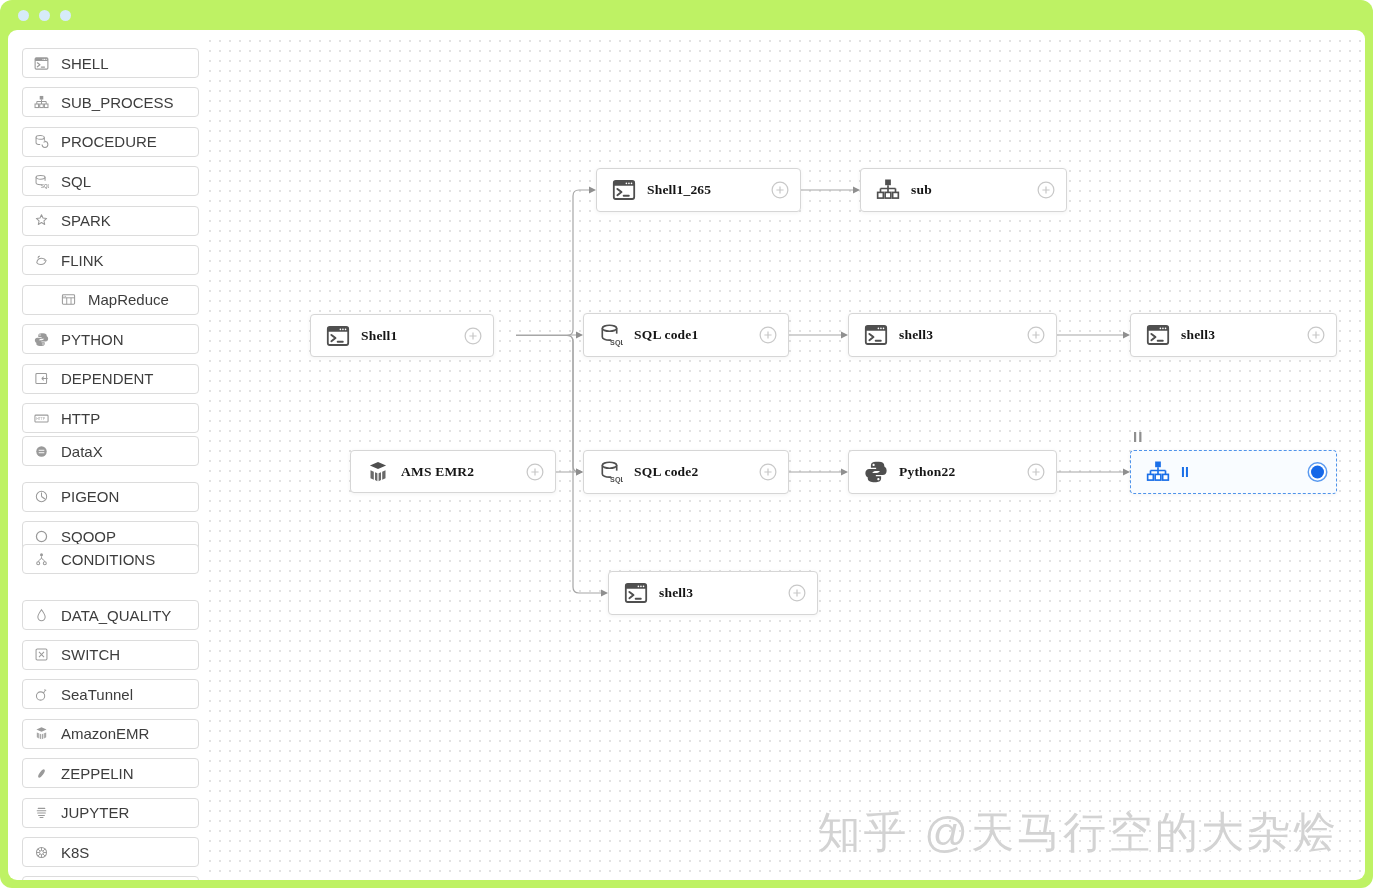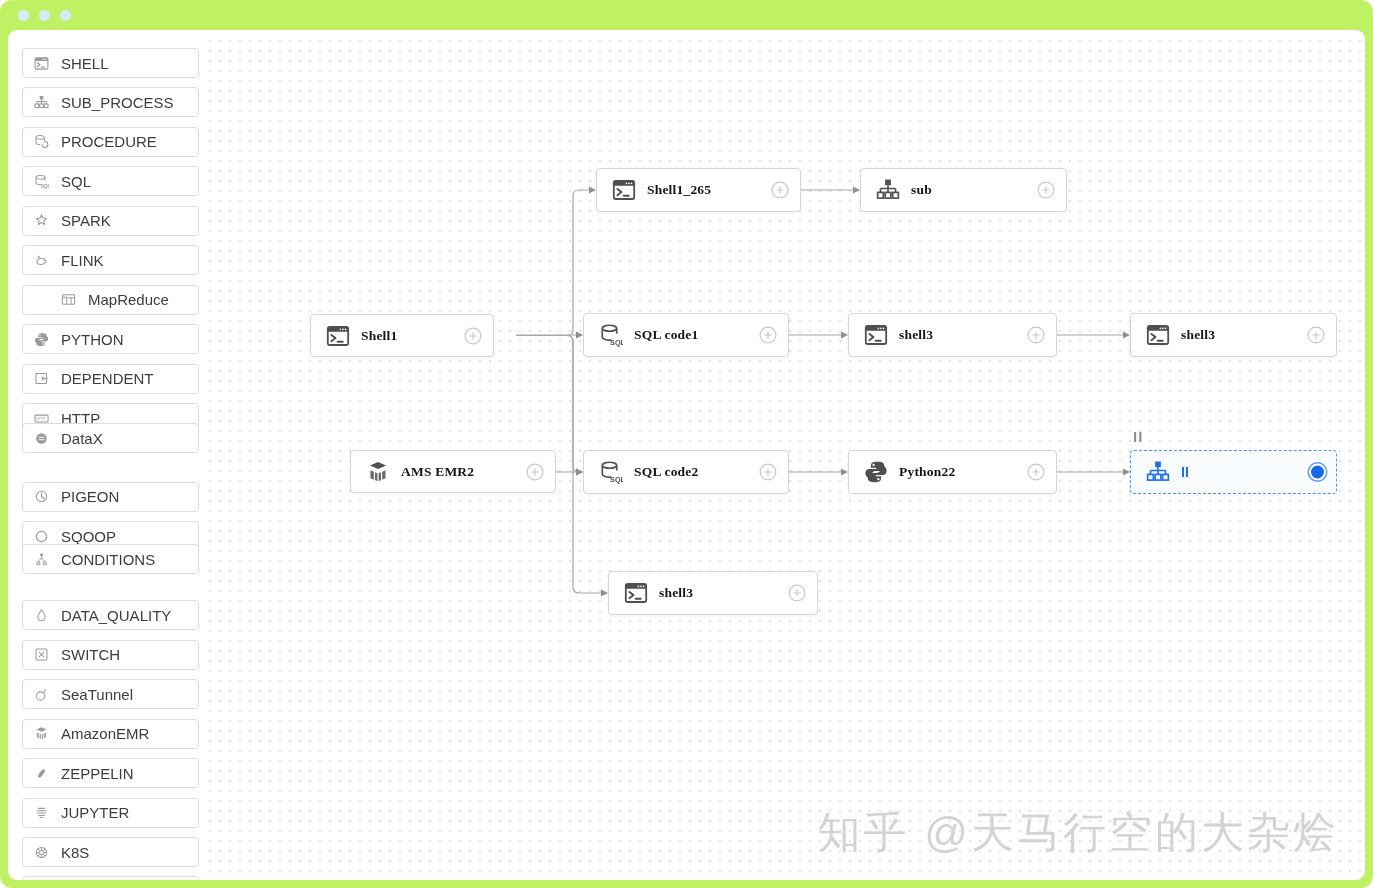--- a/index.html
+++ b/index.html
@@ -179,21 +179,21 @@
           </div>
           <div class="sidebar-item" style="top: 403.05px;">
             <span class="icn">
               <svg width="15" height="15" viewBox="0 0 16 16">
                 <rect x="1" y="4.4" width="14" height="7.4" rx="1" fill="none" stroke="#9a9a9a" stroke-width="1.1"></rect>
                 <text x="2.3" y="10" font-size="3.7" fill="#9a9a9a" font-family="Liberation Sans, sans-serif">HTTP</text>
               </svg>
             </span>
             <span>HTTP</span>
           </div>
-          <div class="sidebar-item" style="top: 423px;">
+          <div class="sidebar-item" style="top: 436px;">
             <span class="icn">
               <svg width="15" height="15" viewBox="0 0 16 16">
                 <circle cx="8" cy="8" r="5.6" fill="#9a9a9a"></circle>
                 <path d="M5 6.7h6M5 9.3h6" stroke="#fff" stroke-width="1"></path>
               </svg>
             </span>
             <span>DataX</span>
           </div>
           <div class="sidebar-item" style="top: 481.95px;">
             <span class="icn">

